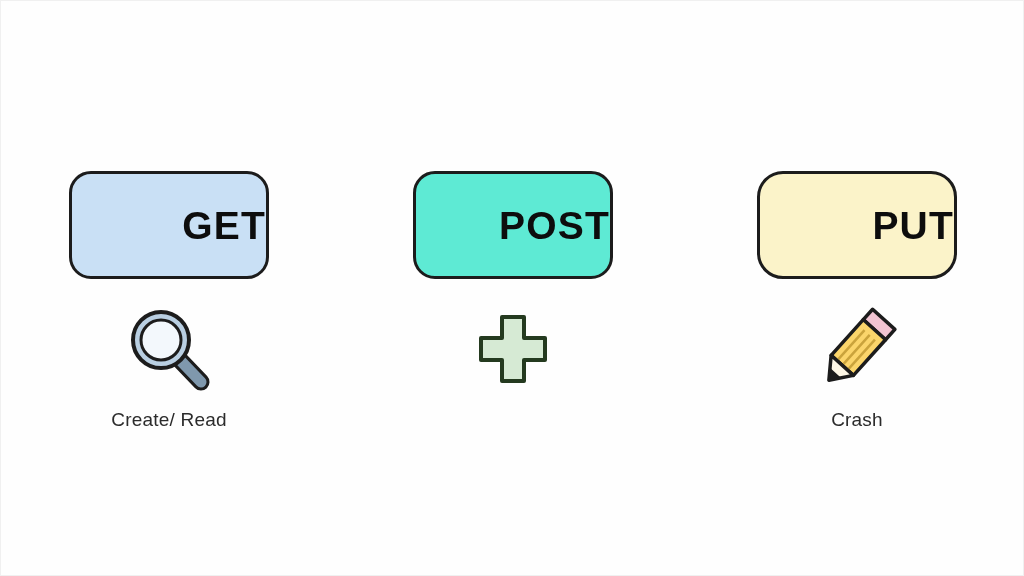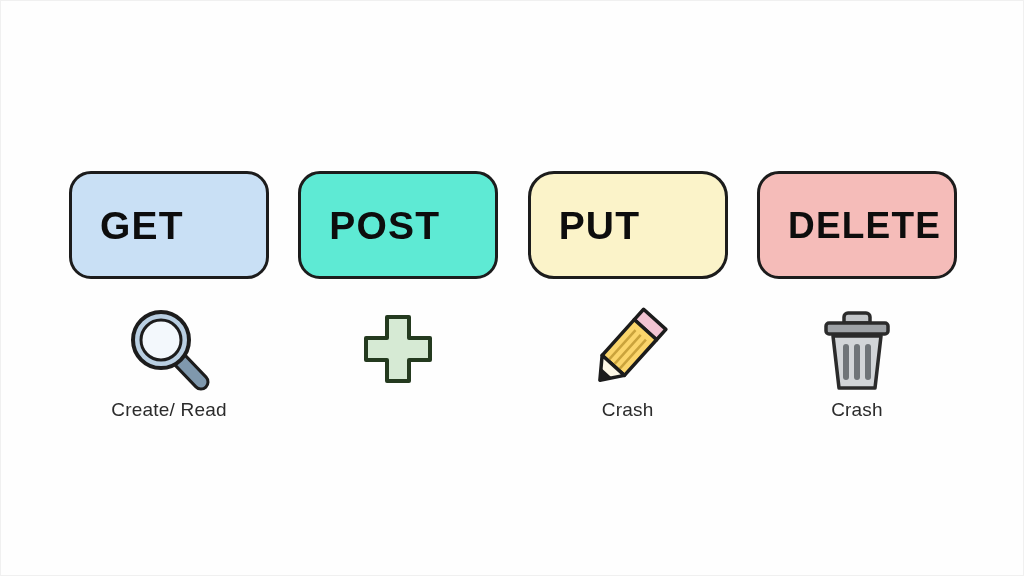--- a/index.html
+++ b/index.html
@@ -40,23 +40,22 @@
   }
 
   
   .method-box {
     width: 200px;
     height: 108px;
     border: 3px solid #1c1c1c;
     border-radius: 22px;
     display: flex;
     align-items: center;
-    justify-content: flex-start;
+    justify-content: flex-end;
     box-sizing: border-box;
-    padding-left: 28px;
   }
   .method-label {
     font-size: 39px;
     font-weight: 700;
     letter-spacing: 1.2px;
     color: #0d0d0d;
     line-height: 1;
   }
   .method-box.delete .method-label { font-size: 37px; }
 
@@ -64,21 +63,21 @@
   .icon-wrap {
     height: 92px;
     margin-top: 24px;
     display: flex;
     align-items: center;
     justify-content: center;
   }
 
   
   .caption {
-    margin-top: 4px;
+    margin-top: 14px;
     font-size: 19px;
     color: #2b2b2b;
     text-align: center;
     line-height: 1.2;
     letter-spacing: 0.2px;
   }
 </style>
 </head>
 <body>
 
@@ -138,37 +137,15 @@
             <path d="M33 68 H63 L48 88 Z" fill="#fdf7e6" stroke="#1c1c1c" stroke-width="3.5" stroke-linejoin="round"></path>
 
             <path d="M41.5 79 H54.5 L48 88 Z" fill="#1c1c1c" stroke="#1c1c1c" stroke-width="2" stroke-linejoin="round"></path>
           </g>
         </svg>
       </div>
 
       <div class="caption">Crash</div>
     </div>
 
-    <div class="column">
-      <div class="method-box delete" style="background:#f5bcb9;">
-        <span class="method-label">DELETE</span>
-      </div>
-
-      <div class="icon-wrap">
-        <svg width="96" height="92" viewBox="0 0 96 92">
-
-          <path d="M39 10 H57 A4 4 0 0 1 61 14 V20 H35 V14 A4 4 0 0 1 39 10 Z" fill="#c3c6c9" stroke="#2b2b2b" stroke-width="3.5" stroke-linejoin="round"></path>
-
-          <rect x="17" y="20" width="62" height="11" rx="3" fill="#9ea2a6" stroke="#2b2b2b" stroke-width="3.5"></rect>
-
-          <path d="M24 33 H72 L66 85 H30 Z" fill="#d2d5d8" stroke="#2b2b2b" stroke-width="3.5" stroke-linejoin="round"></path>
-
-          <rect x="34" y="41" width="6" height="36" rx="3" fill="#6f7478"></rect>
-          <rect x="45" y="41" width="6" height="36" rx="3" fill="#6f7478"></rect>
-          <rect x="56" y="41" width="6" height="36" rx="3" fill="#6f7478"></rect>
-        </svg>
-      </div>
-
-      <div class="caption">Crash</div>
-    </div>
 
   </div>
 </div>
 
 </body></html>

